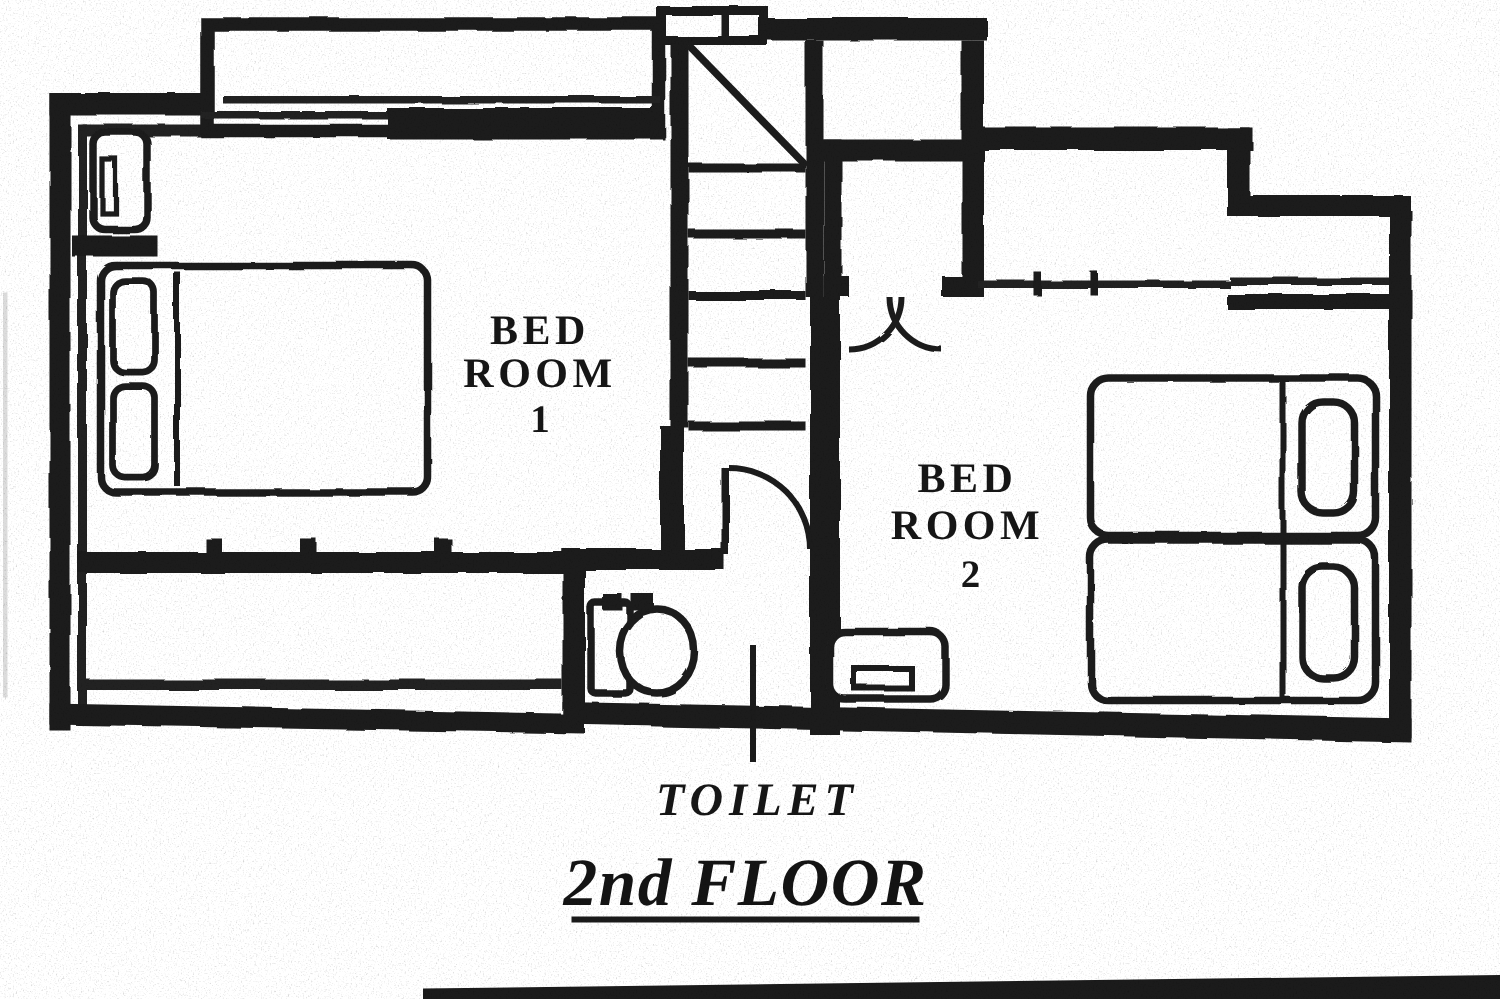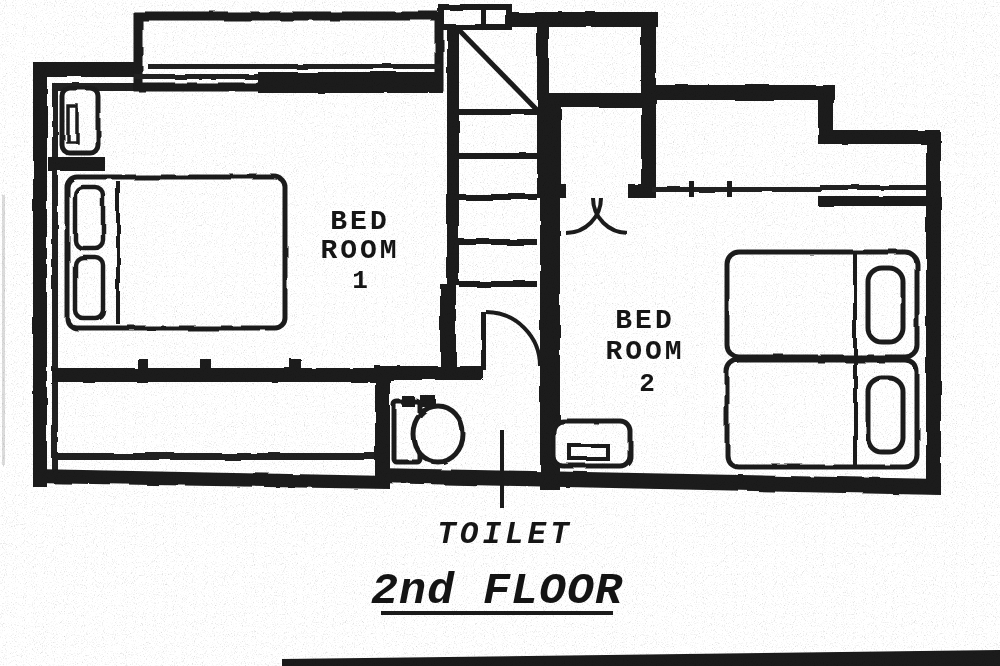--- a/index.html
+++ b/index.html
@@ -1,17 +1,17 @@
 <!DOCTYPE html>
 <html><head>
 <meta charset="utf-8">
 <style>
   html,body{margin:0;padding:0;background:#ffffff;}
   .page{position:relative;width:1000px;height:666px;background:#ffffff;overflow:hidden;
-        font-family:Liberation Mono, monospace;}
+        font-family:Liberation Serif, serif;}
   svg{display:block;}
   .wall{fill:#1b1b1b;}
   .thin{fill:#242424;}
   .ln{stroke:#1b1b1b;fill:none;}
   .furn{stroke:#1f1f1f;fill:#ffffff;}
   .room-label{font-size:28px;font-weight:700;letter-spacing:3px;fill:#161616;text-anchor:middle;}
   .room-num{font-size:26px;font-weight:700;fill:#161616;text-anchor:middle;}
   .toilet-label{font-size:31px;font-weight:700;font-style:italic;letter-spacing:4px;fill:#161616;text-anchor:middle;}
   .caption{font-size:45px;font-weight:700;font-style:italic;letter-spacing:1px;fill:#141414;text-anchor:middle;}
 </style>

